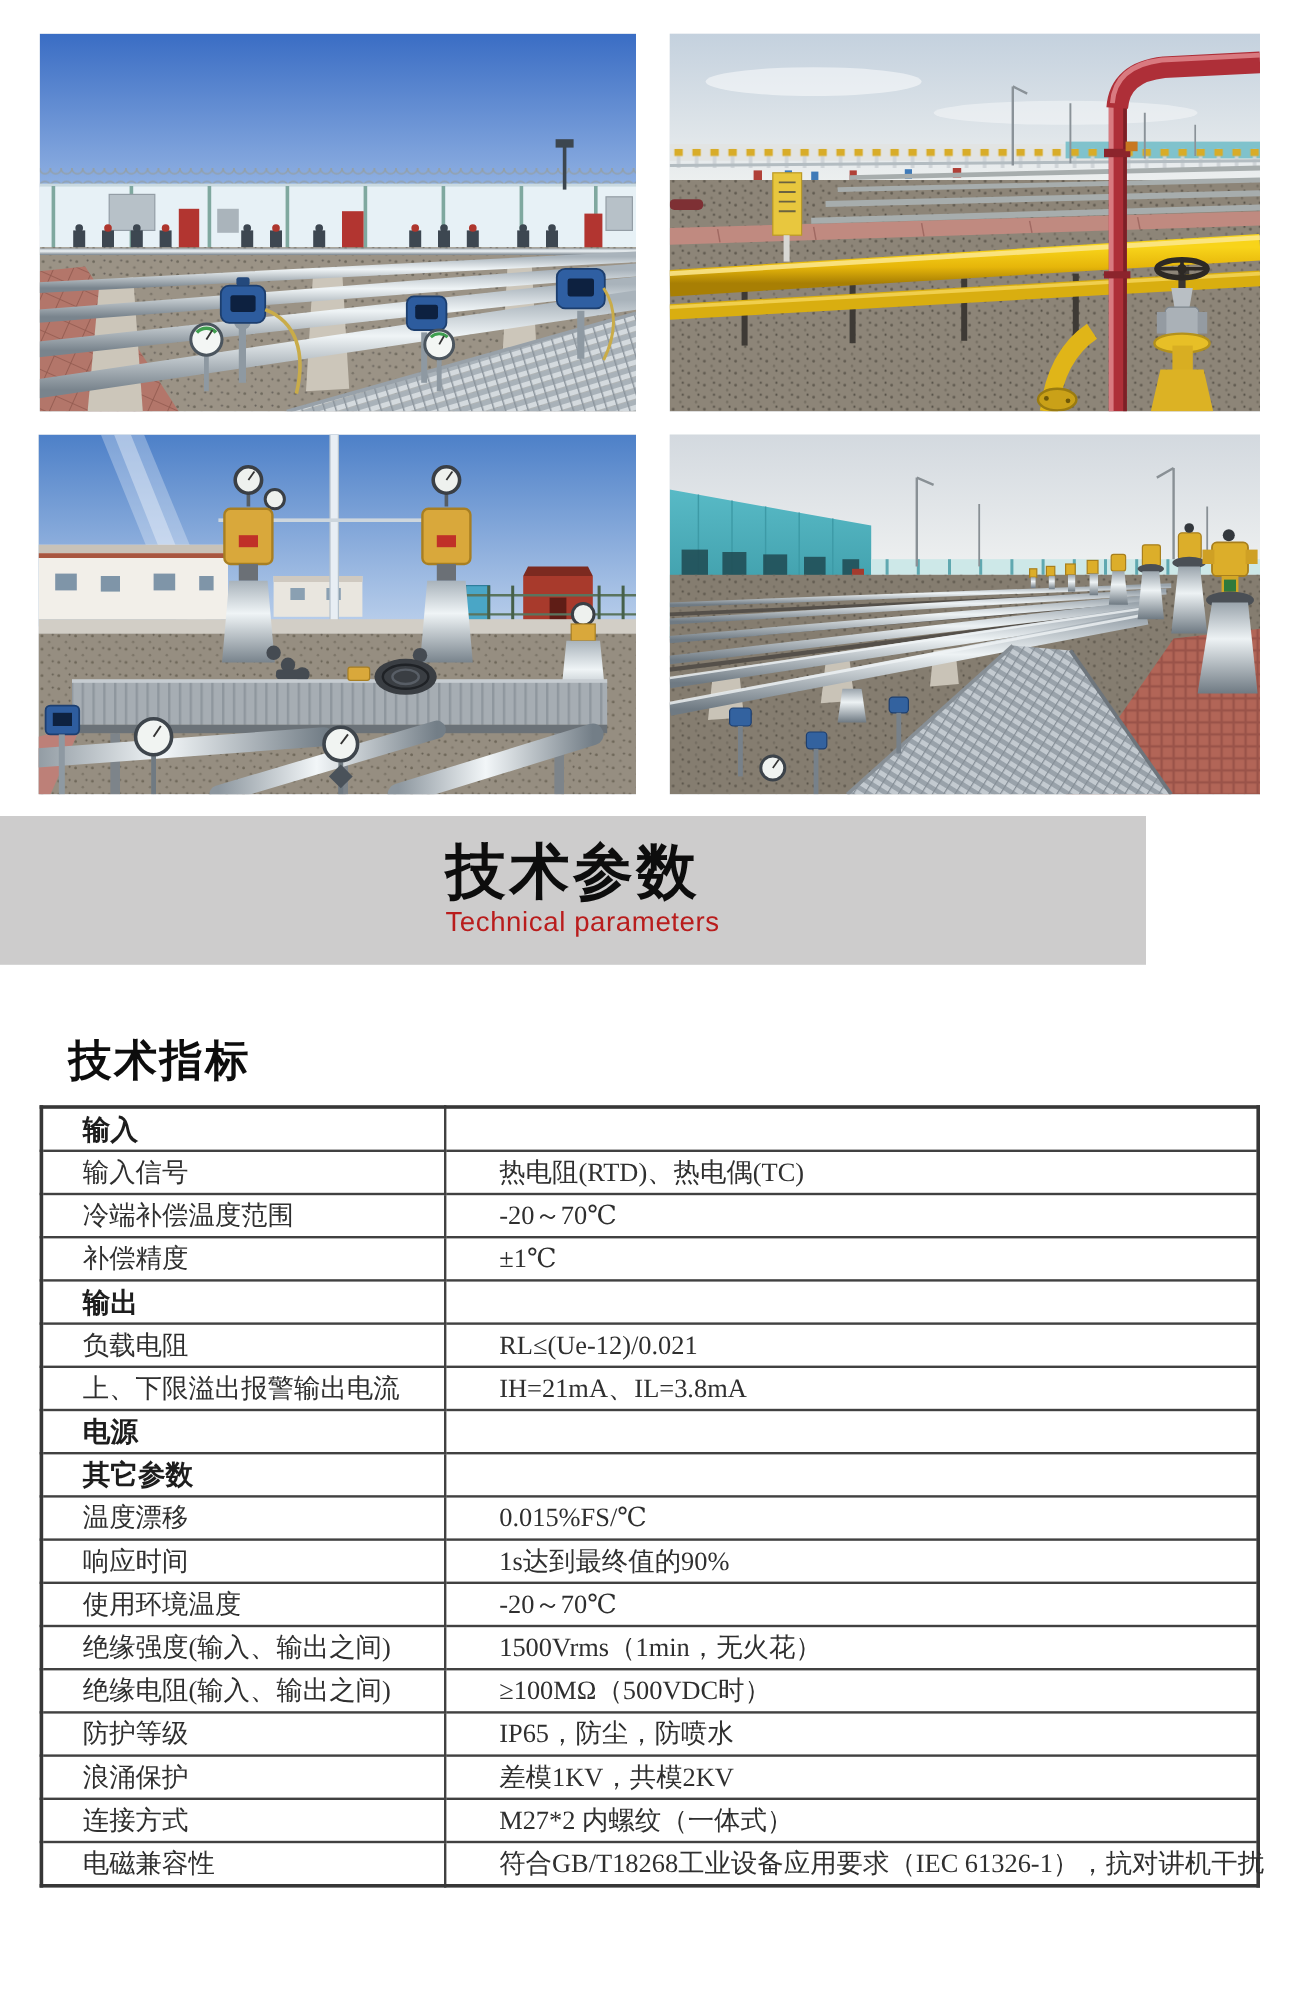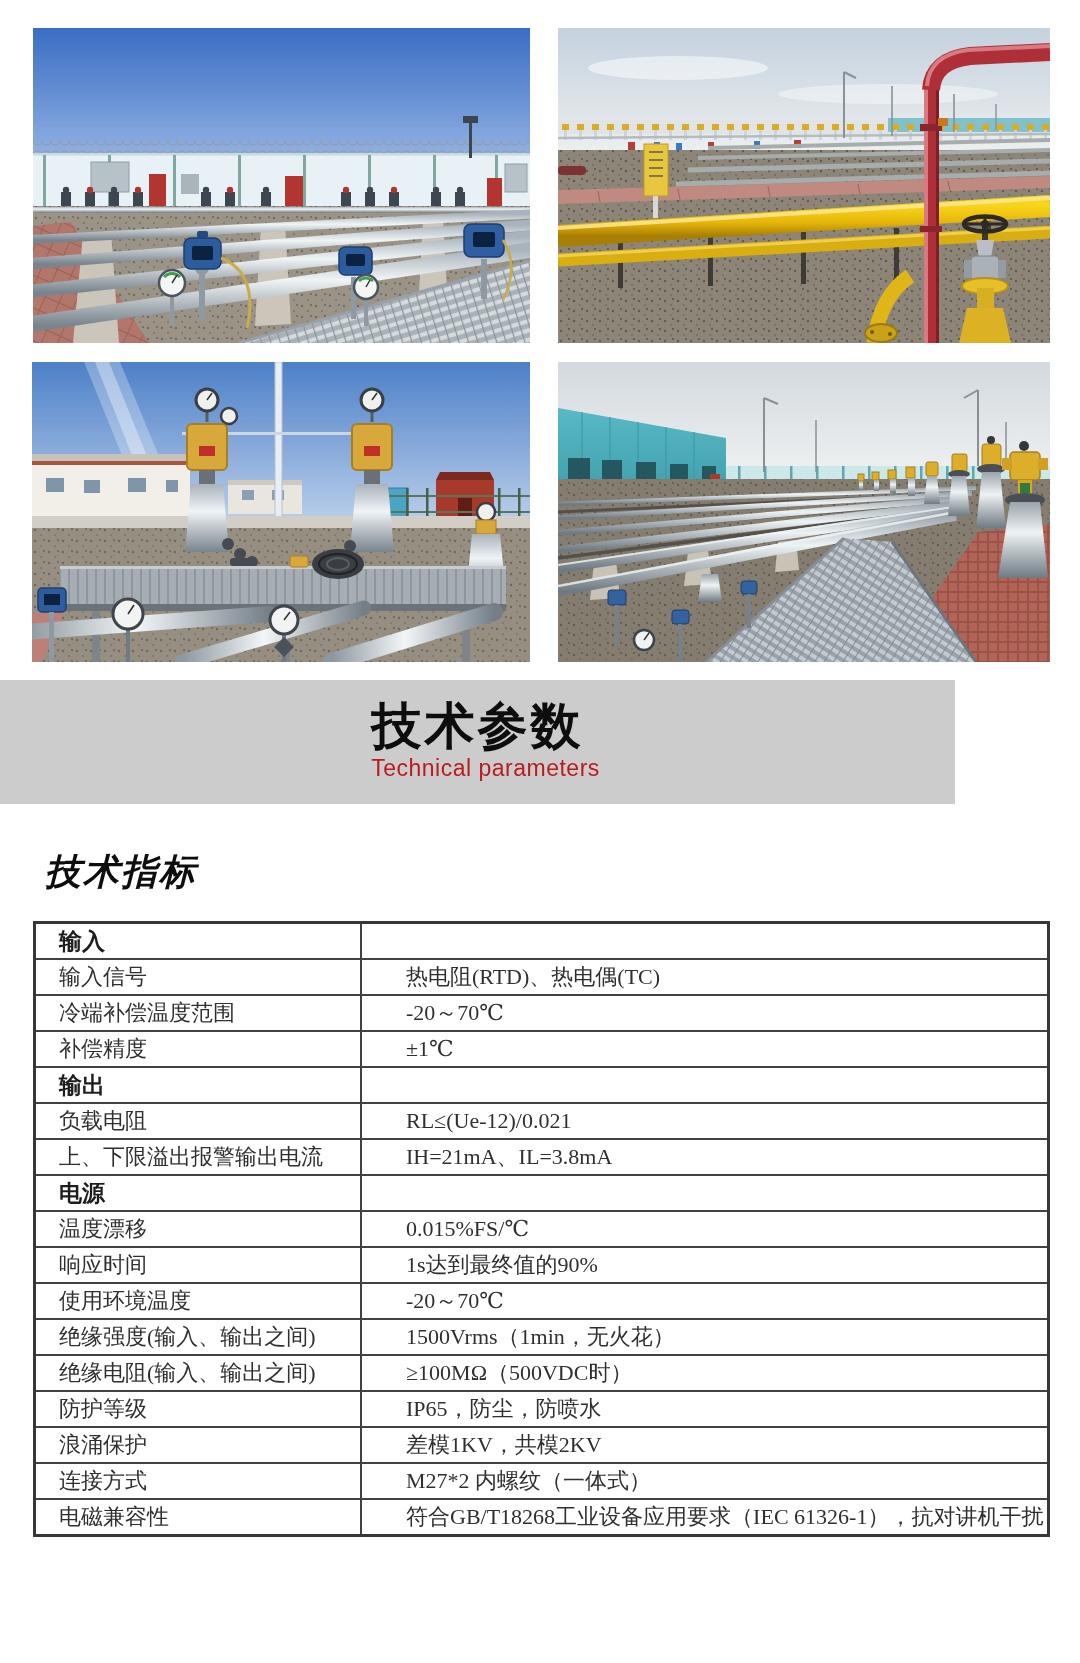--- a/index.html
+++ b/index.html
@@ -20,35 +20,35 @@
   }
   .banner-title{
     margin:0;padding-top:20px;font-size:50px;line-height:52px;font-weight:700;
     color:var(--title-color,#0d0d0d);letter-spacing:3px;
   }
   .banner-subtitle{
     margin:4px 0 0 16px;font-size:23px;line-height:24px;font-weight:400;
     color:#b91c1c;letter-spacing:0.5px;
   }
   .section-heading{
-    position:absolute;left:45px;top:851px;margin:0;font-size:36px;line-height:42px;
-    font-weight:700;color:var(--title-color,#0d0d0d);letter-spacing:2px;font-style:italic;
+    position:absolute;left:45px;top:851px;margin:12px;font-size:36px;line-height:42px;
+    font-weight:700;color:var(--title-color,#0d0d0d);letter-spacing:2px;
   }
   .spec-table{
     position:absolute;left:33px;top:921px;width:1017px;
     border-collapse:collapse;table-layout:fixed;
     font-family:"Liberation Serif","DejaVu Serif",serif;
   }
   .spec-table td{
     border:2px solid var(--table-border,#414141);
     height:34px;vertical-align:middle;white-space:nowrap;
     font-size:22px;color:var(--table-text,#2f2f2f);padding:0;
   }
   .spec-table{border:3px solid var(--table-border-outer,#373737);}
-  .spec-table td.label{width:301px;padding-left:23px;}
+  .spec-table td.label{width:301px;padding-left:33px;}
   .spec-table td.value{padding-left:44px;}
   .spec-table tr.section td.label{font-weight:700;font-size:23px;color:#1d1d1d;}
 </style>
 </head>
 <body>
 
 <div>
 
   <figure class="photo photo-1">
     <svg viewBox="0 0 497 315">
@@ -645,20 +645,24 @@
         <td class="value">RL≤(Ue-12)/0.021</td>
       </tr>
       <tr class="item">
         <td class="label">上、下限溢出报警输出电流</td>
         <td class="value">IH=21mA、IL=3.8mA</td>
       </tr>
       <tr class="section">
         <td class="label">电源</td>
         <td class="value"></td>
       </tr>
+      <tr class="section">
+        <td class="label">其它参数</td>
+        <td class="value"></td>
+      </tr>
       <tr class="item">
         <td class="label">温度漂移</td>
         <td class="value">0.015%FS/℃</td>
       </tr>
       <tr class="item">
         <td class="label">响应时间</td>
         <td class="value">1s达到最终值的90%</td>
       </tr>
       <tr class="item">
         <td class="label">使用环境温度</td>

